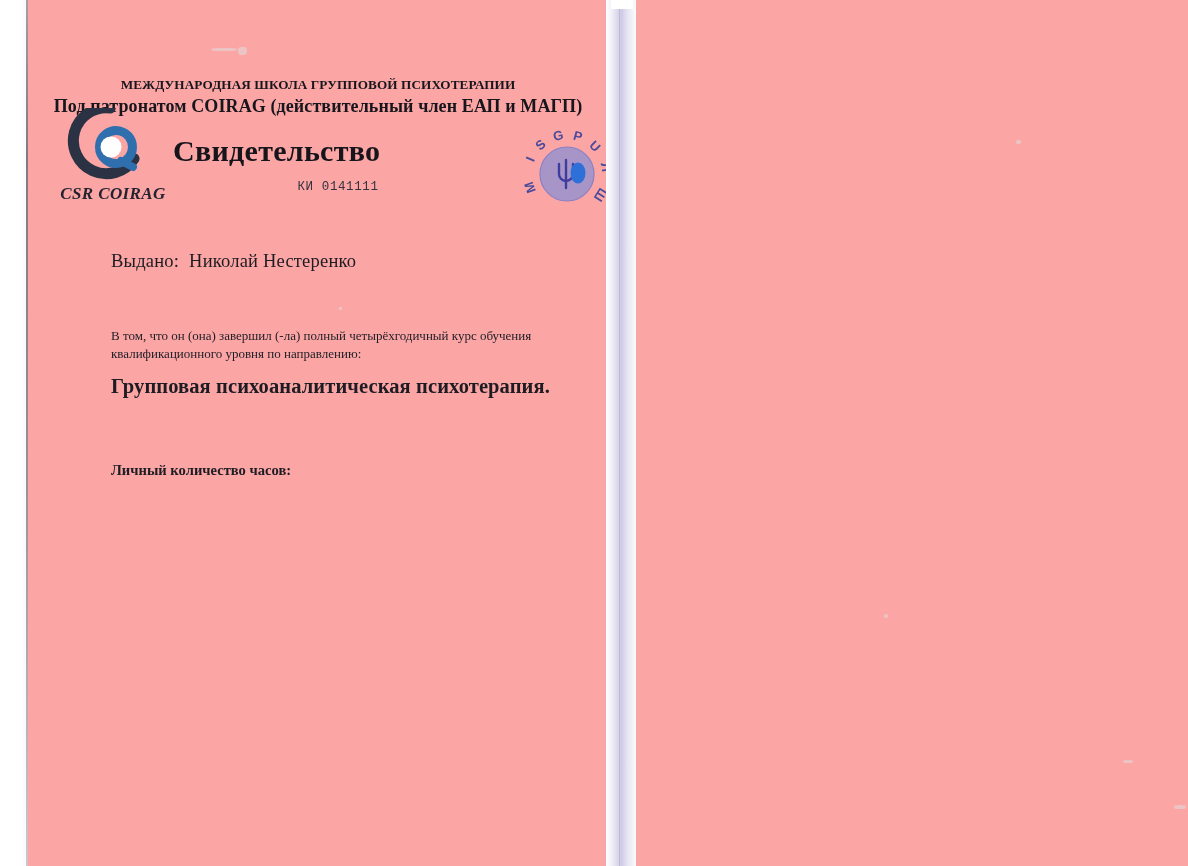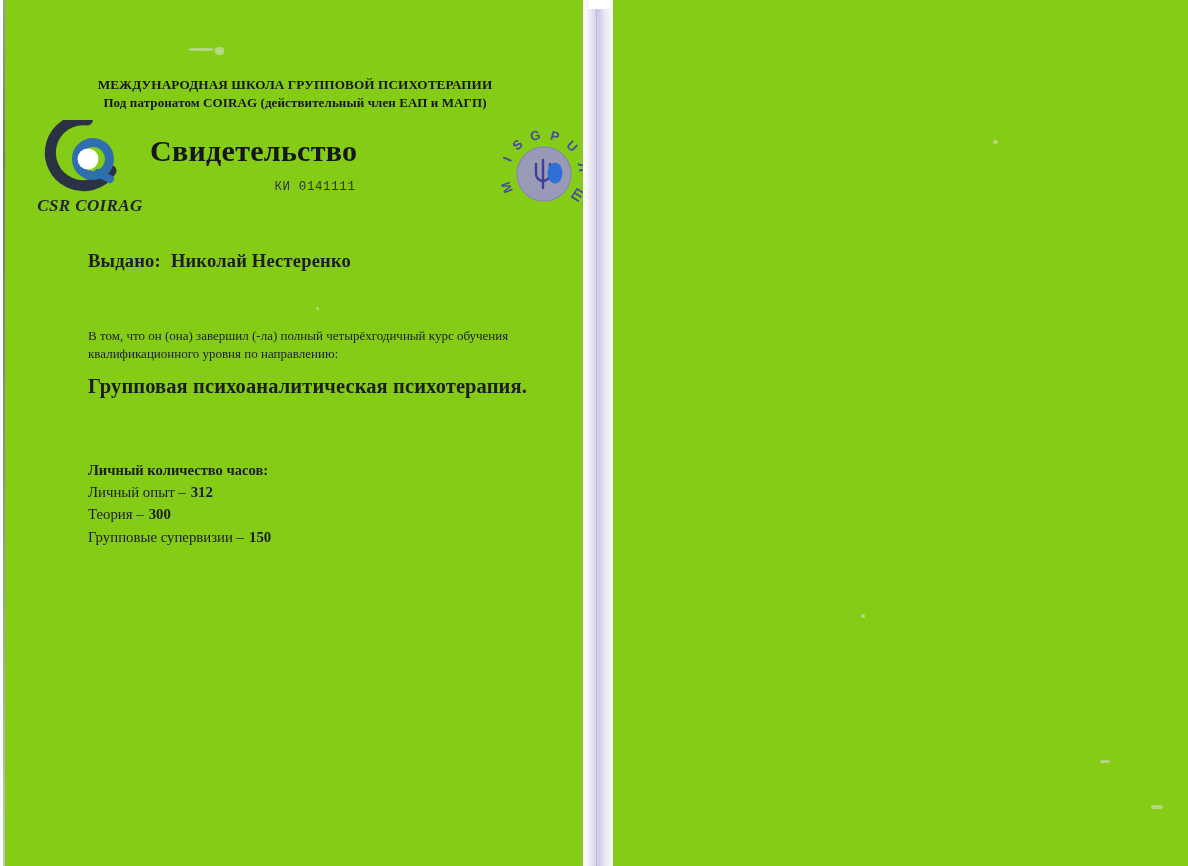--- a/index.html
+++ b/index.html
@@ -13,21 +13,22 @@
     font-family: "Liberation Serif", "DejaVu Serif", serif;
     color: #1c1c22;
     position: relative;
     overflow: hidden;
   }
 
   
   #scan {
     position: absolute;
     inset: 0;
-    background: #84cc16;
+    background: #fca5a5;
+    margin-left: 23px;
   }
   
   .scan-edge-left {
     position: absolute;
     left: 3px; top: 0;
     width: 2px; height: 866px;
     background: linear-gradient(to bottom,#9a9aa8 0%, #6e6e80 18%, #8a8a99 55%, #c9c9d4 100%);
     opacity: .85;
   }
   .scan-edge-left2 {
@@ -74,25 +75,25 @@
     position: absolute;
     left: 0; top: 76px;
     width: 590px;
     text-align: center;
     font-weight: bold;
     font-size: 13.2px;
     letter-spacing: .1px;
     line-height: 1.38;
     color: #16161c;
   }
-  .header-block .l2 { font-size: 13px; }
+  .header-block .l2 { font-size: 18px; }
 
   .logo {
     position: absolute;
-    left: 26px; top: 120px;
+    left: 26px; top: 108px;
     width: 128px; height: 104px;
   }
   .logo svg { display: block; }
   .logo-text {
     position: absolute;
     left: 0; top: 76px;
     width: 128px;
     text-align: center;
     font-family: "Liberation Serif", "DejaVu Serif", serif;
     font-style: italic;
@@ -124,21 +125,21 @@
     text-align: center;
     font-size: 12.5px;
     letter-spacing: .6px;
     color: #33333d;
     font-family: Liberation Mono, monospace;
   }
 
   .issued-to {
     position: absolute;
     left: 88px; top: 251px;
-    font-weight: bold;
+    font-weight: normal;
     font-size: 18.5px;
     letter-spacing: .2px;
   }
   .issued-to .label { margin-right: 10px; }
 
   .body-para {
     position: absolute;
     left: 88px; top: 327px;
     width: 486px;
     font-size: 13px;
@@ -234,31 +235,20 @@
     <div class="issued-to">
       <span class="label">Выдано:</span><span class="value">Николай Нестеренко</span>
     </div>
 
     <div class="body-para">В том, что он (она) завершил (-ла) полный четырёхгодичный курс обучения квалификационного уровня по направлению:</div>
 
     <div class="program-name">Групповая психоаналитическая психотерапия.</div>
 
     <div class="hours-heading">Личный количество часов:</div>
 
-    <div class="hours-list">
-      <div class="row">
-        <span>Личный опыт –</span><span class="val">312</span>
-      </div>
-      <div class="row">
-        <span>Теория –</span><span class="val">300</span>
-      </div>
-      <div class="row">
-        <span>Групповые супервизии –</span><span class="val">150</span>
-      </div>
-    </div>
   </div>
 
   <div class="fold"></div>
   <div class="fold-line"></div>
   <div class="fold-top-nick"></div>
 
   <div class="page page-right">
 
     
 

